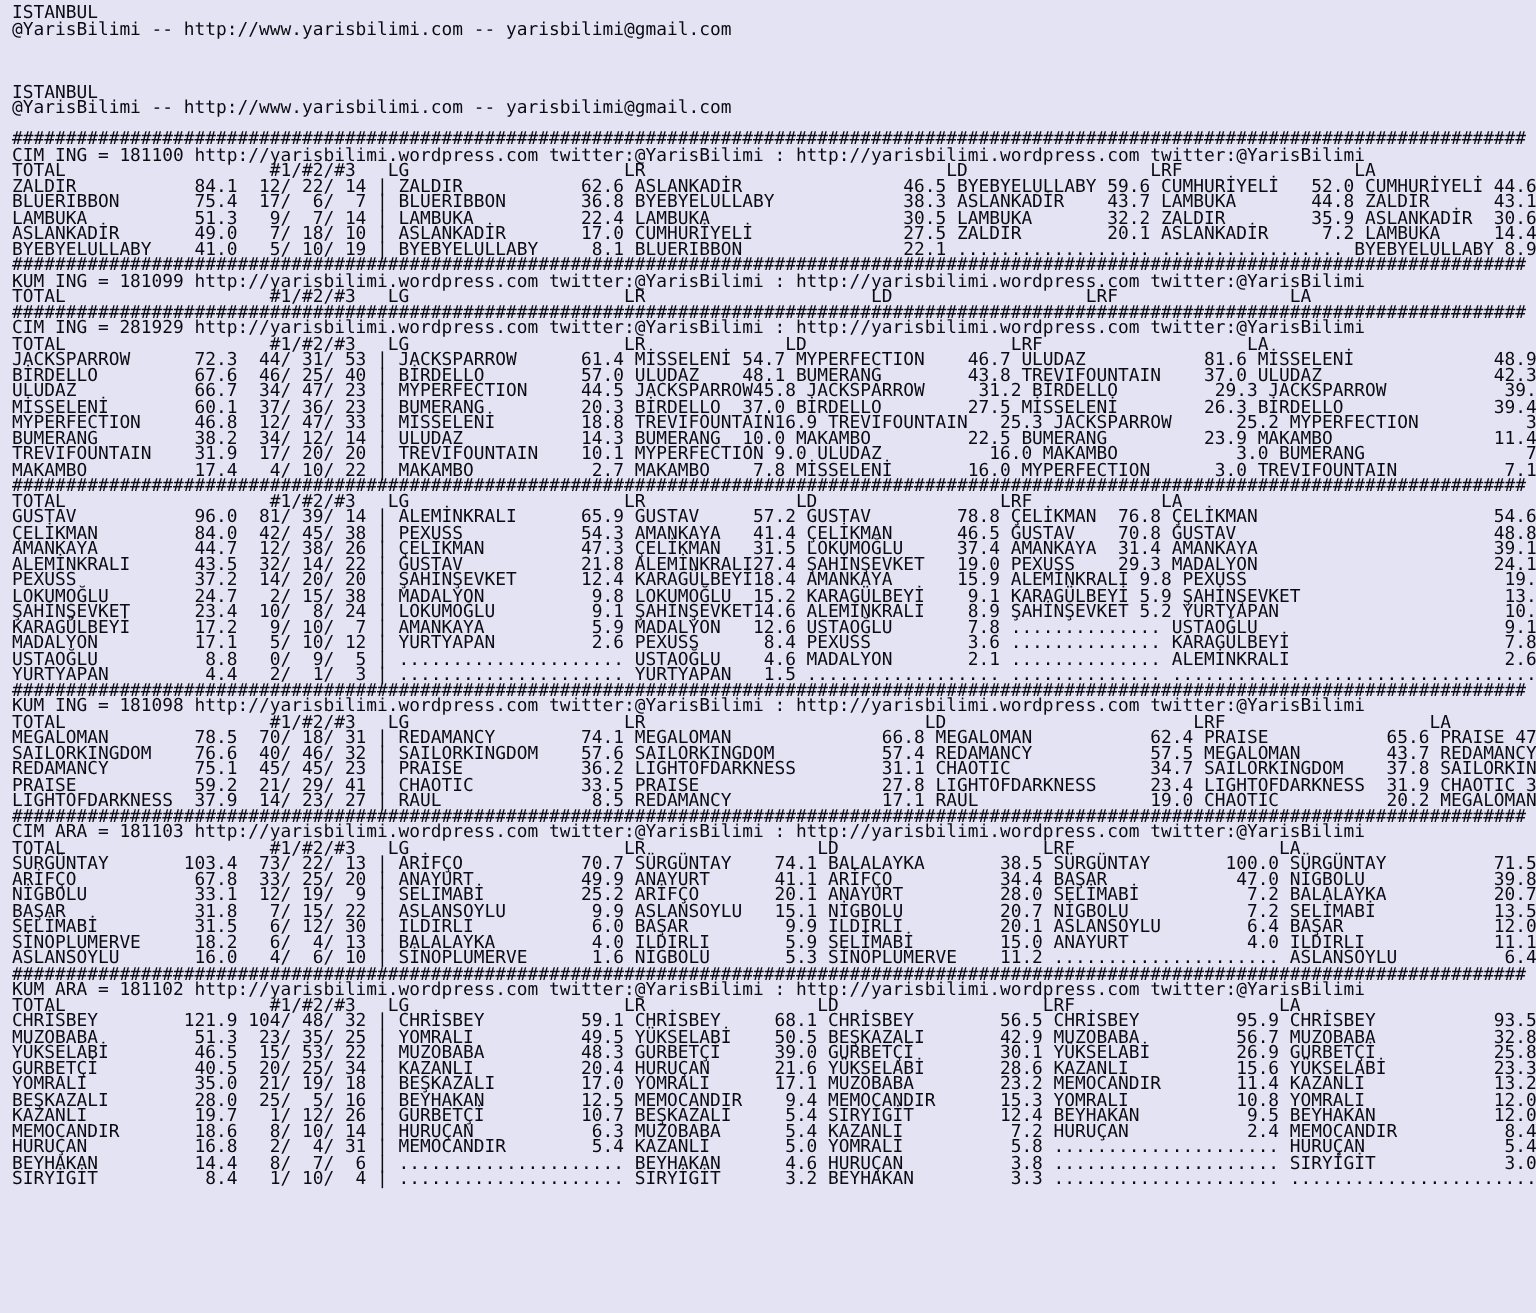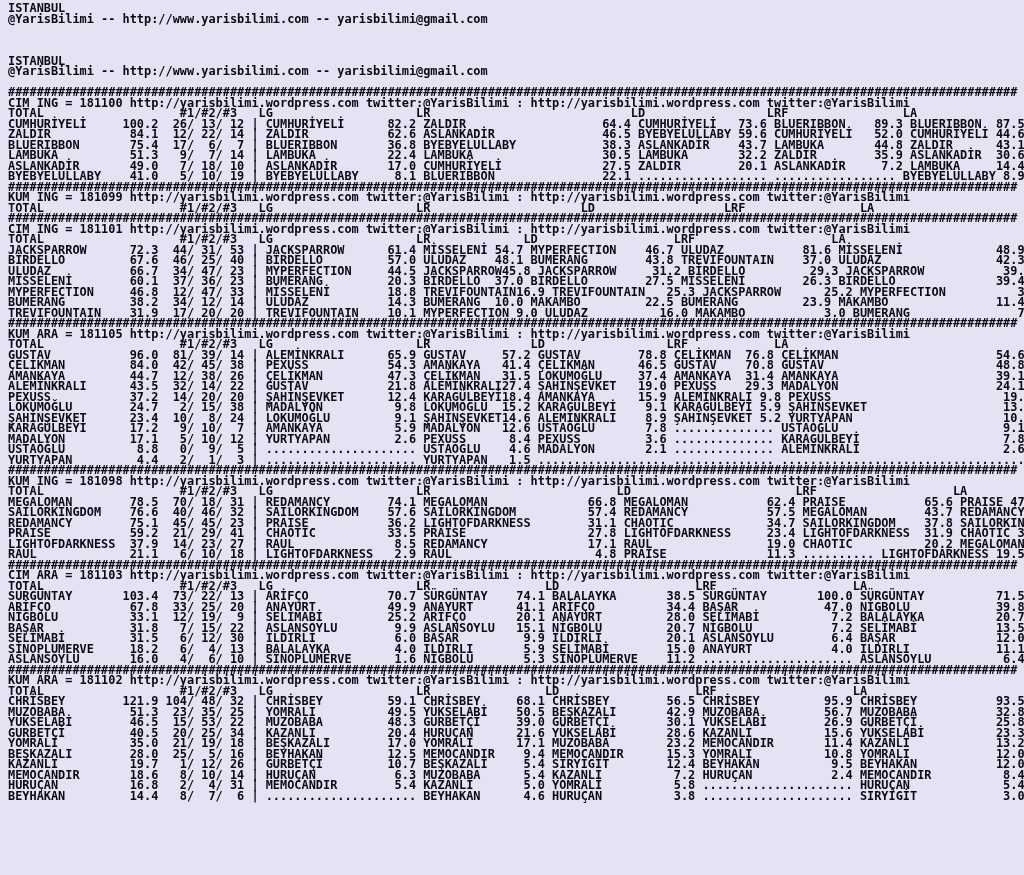--- a/index.html
+++ b/index.html
@@ -1,19 +1,19 @@
 <!DOCTYPE html>
 <html><head>
 <meta charset="utf-8">
 <style>
   html,body{margin:0;padding:0;background:#e3e3f4;}
   body{width:1024px;height:875px;overflow:hidden;}
   .screen{
     font-family:"DejaVu Sans Mono","Liberation Mono",monospace;
-    font-weight:700;
+    font-weight:400;
     font-size:11.9px;
     color:#0a0a12;
     padding:3px 0 0 8px;
   }
   .ln{height:10.5px;line-height:10.5px;white-space:pre;overflow:visible;}
 </style>
 </head>
 <body>
 
 <div class="screen">
@@ -23,47 +23,46 @@
   <div class="ln"></div>
   <div class="ln"></div>
   <div class="ln">ISTANBUL</div>
   <div class="ln">@YarisBilimi -- http://www.yarisbilimi.com -- yarisbilimi@gmail.com</div>
   <div class="ln"></div>
   <div id="blocks">
       <div>
         <div class="ln">#############################################################################################################################################</div>
         <div class="ln">CIM ING = 181100 http://yarisbilimi.wordpress.com twitter:@YarisBilimi : http://yarisbilimi.wordpress.com twitter:@YarisBilimi</div>
         <div class="ln">TOTAL                   #1/#2/#3   LG                    LR                            LD                 LRF                LA</div>
-        <div class="ln">CUMHURİYELİ     100.2  26/ 13/ 12 | CUMHURİYELİ      82.2 ZALDIR                   64.4 CUMHURİYELİ   73.6 BLUERIBBON    89.3 BLUERIBBON  87.5</div>
         <div class="ln">ZALDIR           84.1  12/ 22/ 14 | ZALDIR           62.6 ASLANKADİR               46.5 BYEBYELULLABY 59.6 CUMHURİYELİ   52.0 CUMHURİYELİ 44.6</div>
         <div class="ln">BLUERIBBON       75.4  17/  6/  7 | BLUERIBBON       36.8 BYEBYELULLABY            38.3 ASLANKADİR    43.7 LAMBUKA       44.8 ZALDIR      43.1</div>
         <div class="ln">LAMBUKA          51.3   9/  7/ 14 | LAMBUKA          22.4 LAMBUKA                  30.5 LAMBUKA       32.2 ZALDIR        35.9 ASLANKADİR  30.6</div>
         <div class="ln">ASLANKADİR       49.0   7/ 18/ 10 | ASLANKADİR       17.0 CUMHURİYELİ              27.5 ZALDIR        20.1 ASLANKADİR     7.2 LAMBUKA     14.4</div>
         <div class="ln">BYEBYELULLABY    41.0   5/ 10/ 19 | BYEBYELULLABY     8.1 BLUERIBBON               22.1 .................. ................. BYEBYELULLABY 8.9</div>
       </div>
       <div>
         <div class="ln">#############################################################################################################################################</div>
         <div class="ln">KUM ING = 181099 http://yarisbilimi.wordpress.com twitter:@YarisBilimi : http://yarisbilimi.wordpress.com twitter:@YarisBilimi</div>
         <div class="ln">TOTAL                   #1/#2/#3   LG                    LR                     LD                  LRF                LA</div>
       </div>
       <div>
         <div class="ln">#############################################################################################################################################</div>
-        <div class="ln">CIM ING = 181101 http://yarisbilimi.wordpress.com twitter:@YarisBilimi : http://yarisbilimi.wordpress.com twitter:@YarisBilimi</div>
+        <div class="ln">CIM ING = 281929 http://yarisbilimi.wordpress.com twitter:@YarisBilimi : http://yarisbilimi.wordpress.com twitter:@YarisBilimi</div>
         <div class="ln">TOTAL                   #1/#2/#3   LG                    LR             LD                   LRF                   LA</div>
         <div class="ln">JACKSPARROW      72.3  44/ 31/ 53 | JACKSPARROW      61.4 MİSSELENİ 54.7 MYPERFECTION    46.7 ULUDAZ           81.6 MİSSELENİ             48.9</div>
         <div class="ln">BİRDELLO         67.6  46/ 25/ 40 | BİRDELLO         57.0 ULUDAZ    48.1 BUMERANG        43.8 TREVIFOUNTAIN    37.0 ULUDAZ                42.3</div>
         <div class="ln">ULUDAZ           66.7  34/ 47/ 23 | MYPERFECTION     44.5 JACKSPARROW45.8 JACKSPARROW     31.2 BİRDELLO         29.3 JACKSPARROW           39.4</div>
         <div class="ln">MİSSELENİ        60.1  37/ 36/ 23 | BUMERANG         20.3 BİRDELLO  37.0 BİRDELLO        27.5 MİSSELENİ        26.3 BİRDELLO              39.4</div>
         <div class="ln">MYPERFECTION     46.8  12/ 47/ 33 | MİSSELENİ        18.8 TREVIFOUNTAIN16.9 TREVIFOUNTAIN   25.3 JACKSPARROW      25.2 MYPERFECTION          33.5</div>
         <div class="ln">BUMERANG         38.2  34/ 12/ 14 | ULUDAZ           14.3 BUMERANG  10.0 MAKAMBO         22.5 BUMERANG         23.9 MAKAMBO               11.4</div>
         <div class="ln">TREVIFOUNTAIN    31.9  17/ 20/ 20 | TREVIFOUNTAIN    10.1 MYPERFECTION 9.0 ULUDAZ          16.0 MAKAMBO           3.0 BUMERANG               7.1</div>
+        <div class="ln">MAKAMBO          17.4   4/ 10/ 22 | MAKAMBO           2.7 MAKAMBO    7.8 MİSSELENİ       16.0 MYPERFECTION      3.0 TREVIFOUNTAIN          7.1</div>
       </div>
       <div>
         <div class="ln">#############################################################################################################################################</div>
-        <div class="ln">KUM ARA = 181105 http://yarisbilimi.wordpress.com twitter:@YarisBilimi : http://yarisbilimi.wordpress.com twitter:@YarisBilimi</div>
         <div class="ln">TOTAL                   #1/#2/#3   LG                    LR              LD                 LRF            LA</div>
         <div class="ln">GUSTAV           96.0  81/ 39/ 14 | ALEMİNKRALI      65.9 GUSTAV     57.2 GUSTAV        78.8 ÇELİKMAN  76.8 ÇELİKMAN                      54.6</div>
         <div class="ln">ÇELİKMAN         84.0  42/ 45/ 38 | PEXUSS           54.3 AMANKAYA   41.4 ÇELİKMAN      46.5 GUSTAV    70.8 GUSTAV                        48.8</div>
         <div class="ln">AMANKAYA         44.7  12/ 38/ 26 | ÇELİKMAN         47.3 ÇELİKMAN   31.5 LOKUMOĞLU     37.4 AMANKAYA  31.4 AMANKAYA                      39.1</div>
         <div class="ln">ALEMİNKRALI      43.5  32/ 14/ 22 | GUSTAV           21.8 ALEMİNKRALI27.4 ŞAHİNŞEVKET   19.0 PEXUSS    29.3 MADALYON                      24.1</div>
         <div class="ln">PEXUSS           37.2  14/ 20/ 20 | ŞAHİNŞEVKET      12.4 KARAGÜLBEYİ18.4 AMANKAYA      15.9 ALEMİNKRALI 9.8 PEXUSS                        19.6</div>
         <div class="ln">LOKUMOĞLU        24.7   2/ 15/ 38 | MADALYON          9.8 LOKUMOĞLU  15.2 KARAGÜLBEYİ    9.1 KARAGÜLBEYİ 5.9 ŞAHİNŞEVKET                   13.0</div>
         <div class="ln">ŞAHİNŞEVKET      23.4  10/  8/ 24 | LOKUMOĞLU         9.1 ŞAHİNŞEVKET14.6 ALEMİNKRALI    8.9 ŞAHİNŞEVKET 5.2 YURTYAPAN                     10.4</div>
         <div class="ln">KARAGÜLBEYİ      17.2   9/ 10/  7 | AMANKAYA          5.9 MADALYON   12.6 USTAOĞLU       7.8 .............. USTAOĞLU                       9.1</div>
         <div class="ln">MADALYON         17.1   5/ 10/ 12 | YURTYAPAN         2.6 PEXUSS      8.4 PEXUSS         3.6 .............. KARAGÜLBEYİ                    7.8</div>
@@ -72,21 +71,20 @@
       </div>
       <div>
         <div class="ln">#############################################################################################################################################</div>
         <div class="ln">KUM ING = 181098 http://yarisbilimi.wordpress.com twitter:@YarisBilimi : http://yarisbilimi.wordpress.com twitter:@YarisBilimi</div>
         <div class="ln">TOTAL                   #1/#2/#3   LG                    LR                          LD                       LRF                   LA</div>
         <div class="ln">MEGALOMAN        78.5  70/ 18/ 31 | REDAMANCY        74.1 MEGALOMAN              66.8 MEGALOMAN           62.4 PRAISE           65.6 PRAISE 47.5</div>
         <div class="ln">SAILORKINGDOM    76.6  40/ 46/ 32 | SAILORKINGDOM    57.6 SAILORKINGDOM          57.4 REDAMANCY           57.5 MEGALOMAN        43.7 REDAMANCY 37.8</div>
         <div class="ln">REDAMANCY        75.1  45/ 45/ 23 | PRAISE           36.2 LIGHTOFDARKNESS        31.1 CHAOTIC             34.7 SAILORKINGDOM    37.8 SAILORKINGDOM 37.7</div>
         <div class="ln">PRAISE           59.2  21/ 29/ 41 | CHAOTIC          33.5 PRAISE                 27.8 LIGHTOFDARKNESS     23.4 LIGHTOFDARKNESS  31.9 CHAOTIC 33.2</div>
         <div class="ln">LIGHTOFDARKNESS  37.9  14/ 23/ 27 | RAUL              8.5 REDAMANCY              17.1 RAUL                19.0 CHAOTIC          20.2 MEGALOMAN 25.5</div>
-        <div class="ln">RAUL             21.1   6/ 10/ 18 | LIGHTOFDARKNESS   2.9 RAUL                    4.8 PRAISE              11.3 .......... LIGHTOFDARKNESS 19.5</div>
       </div>
       <div>
         <div class="ln">#############################################################################################################################################</div>
         <div class="ln">CIM ARA = 181103 http://yarisbilimi.wordpress.com twitter:@YarisBilimi : http://yarisbilimi.wordpress.com twitter:@YarisBilimi</div>
         <div class="ln">TOTAL                   #1/#2/#3   LG                    LR                LD                   LRF                   LA</div>
         <div class="ln">SÜRGÜNTAY       103.4  73/ 22/ 13 | ARİFÇO           70.7 SÜRGÜNTAY    74.1 BALALAYKA       38.5 SÜRGÜNTAY       100.0 SÜRGÜNTAY          71.5</div>
         <div class="ln">ARİFÇO           67.8  33/ 25/ 20 | ANAYURT          49.9 ANAYURT      41.1 ARİFÇO          34.4 BAŞAR            47.0 NİGBOLU            39.8</div>
         <div class="ln">NİGBOLU          33.1  12/ 19/  9 | SELİMABİ         25.2 ARİFÇO       20.1 ANAYURT         28.0 SELİMABİ          7.2 BALALAYKA          20.7</div>
         <div class="ln">BAŞAR            31.8   7/ 15/ 22 | ASLANSOYLU        9.9 ASLANSOYLU   15.1 NİGBOLU         20.7 NİGBOLU           7.2 SELİMABİ           13.5</div>
         <div class="ln">SELİMABİ         31.5   6/ 12/ 30 | ILDIRLI           6.0 BAŞAR         9.9 ILDIRLI         20.1 ASLANSOYLU        6.4 BAŞAR              12.0</div>
@@ -100,15 +98,16 @@
         <div class="ln">CHRİSBEY        121.9 104/ 48/ 32 | CHRİSBEY         59.1 CHRİSBEY     68.1 CHRİSBEY        56.5 CHRİSBEY         95.9 CHRİSBEY           93.5</div>
         <div class="ln">MUZOBABA         51.3  23/ 35/ 25 | YOMRALI          49.5 YÜKSELABİ    50.5 BEŞKAZALI       42.9 MUZOBABA         56.7 MUZOBABA           32.8</div>
         <div class="ln">YÜKSELABİ        46.5  15/ 53/ 22 | MUZOBABA         48.3 GURBETÇİ     39.0 GURBETÇİ        30.1 YÜKSELABİ        26.9 GURBETÇİ           25.8</div>
         <div class="ln">GURBETÇİ         40.5  20/ 25/ 34 | KAZANLI          20.4 HURUÇAN      21.6 YÜKSELABİ       28.6 KAZANLI          15.6 YÜKSELABİ          23.3</div>
         <div class="ln">YOMRALI          35.0  21/ 19/ 18 | BEŞKAZALI        17.0 YOMRALI      17.1 MUZOBABA        23.2 MEMOCANDIR       11.4 KAZANLI            13.2</div>
         <div class="ln">BEŞKAZALI        28.0  25/  5/ 16 | BEYHAKAN         12.5 MEMOCANDIR    9.4 MEMOCANDIR      15.3 YOMRALI          10.8 YOMRALI            12.0</div>
         <div class="ln">KAZANLI          19.7   1/ 12/ 26 | GURBETÇİ         10.7 BEŞKAZALI     5.4 SIRYİGİT        12.4 BEYHAKAN          9.5 BEYHAKAN           12.0</div>
         <div class="ln">MEMOCANDIR       18.6   8/ 10/ 14 | HURUÇAN           6.3 MUZOBABA      5.4 KAZANLI          7.2 HURUÇAN           2.4 MEMOCANDIR          8.4</div>
         <div class="ln">HURUÇAN          16.8   2/  4/ 31 | MEMOCANDIR        5.4 KAZANLI       5.0 YOMRALI          5.8 ..................... HURUÇAN             5.4</div>
         <div class="ln">BEYHAKAN         14.4   8/  7/  6 | ..................... BEYHAKAN      4.6 HURUÇAN          3.8 ..................... SIRYİGİT            3.0</div>
+        <div class="ln">SIRYİGİT          8.4   1/ 10/  4 | ..................... SIRYİGİT      3.2 BEYHAKAN         3.3 ..................... .......................</div>
       </div>
     </div>
 </div>
 
 </body></html>

